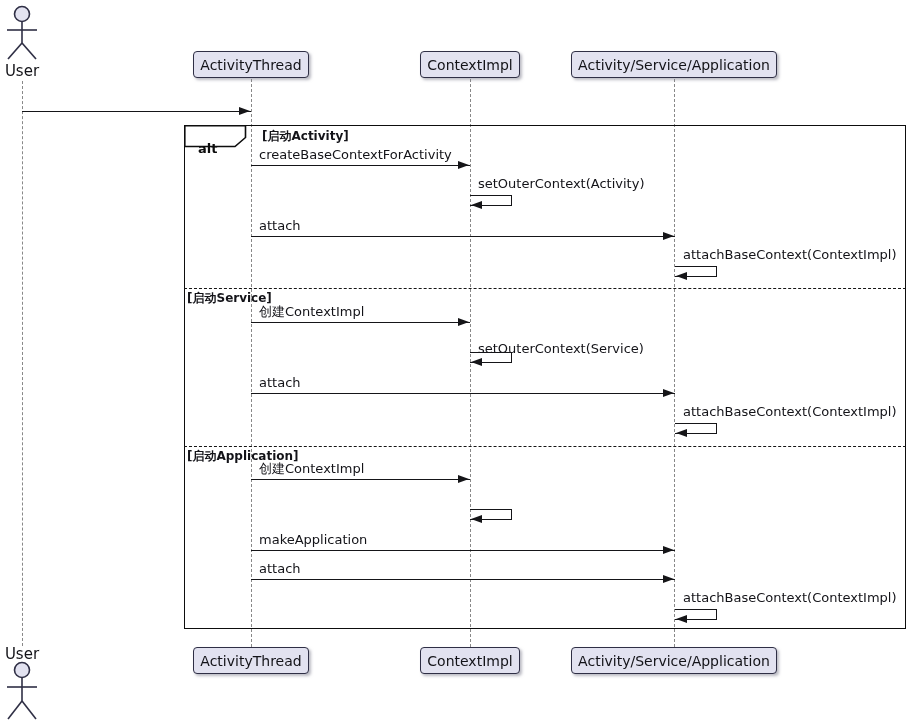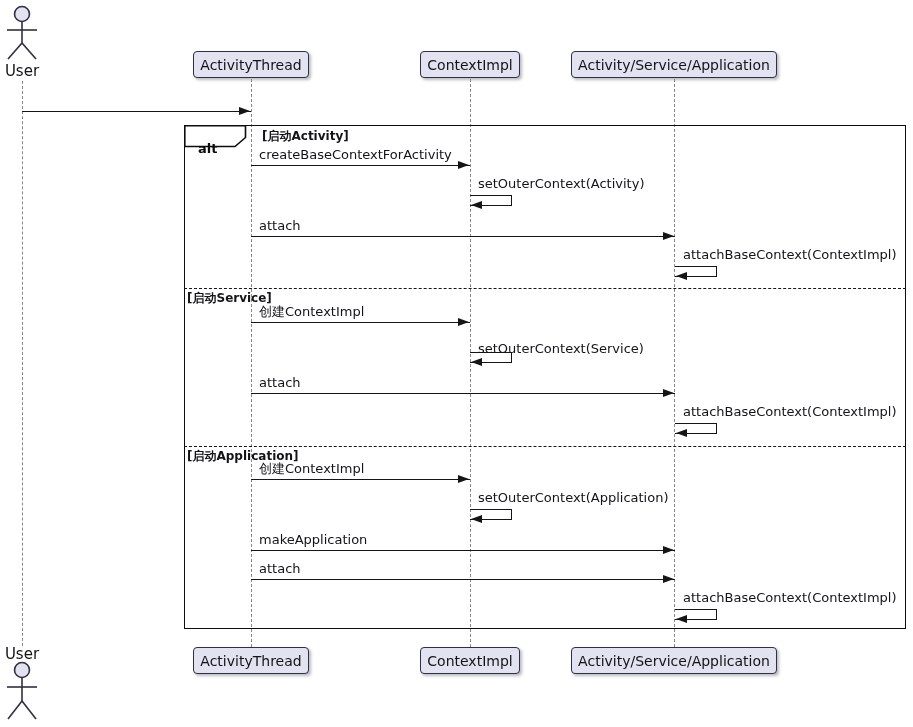--- a/index.html
+++ b/index.html
@@ -121,21 +121,20 @@
   <div class="loop" style="left:675px; top:423px;"></div>
   <div class="ah-l" style="left:676px; top:429px;"></div>
 
   <div class="divider" style="left:184px; top:446px; width:722px;"></div>
   <div class="guard" style="left:187px; top:448px;">[启动Application]</div>
 
   <div class="msg" style="left:259px; top:461px;">创建ContextImpl</div>
   <div class="mline" style="left:251px; top:479px; width:219px;"></div>
   <div class="ah-r" style="left:458px; top:475px;"></div>
 
-  <div class="msg" style="left:478px; top:490px;">setOuterContext(Application)</div>
   <div class="loop" style="left:470px; top:509px;"></div>
   <div class="ah-l" style="left:471px; top:515px;"></div>
 
   <div class="msg" style="left:259px; top:532px;">makeApplication</div>
   <div class="mline" style="left:251px; top:550px; width:424px;"></div>
   <div class="ah-r" style="left:663px; top:546px;"></div>
 
   <div class="msg" style="left:259px; top:561px;">attach</div>
   <div class="mline" style="left:251px; top:579px; width:424px;"></div>
   <div class="ah-r" style="left:663px; top:575px;"></div>

